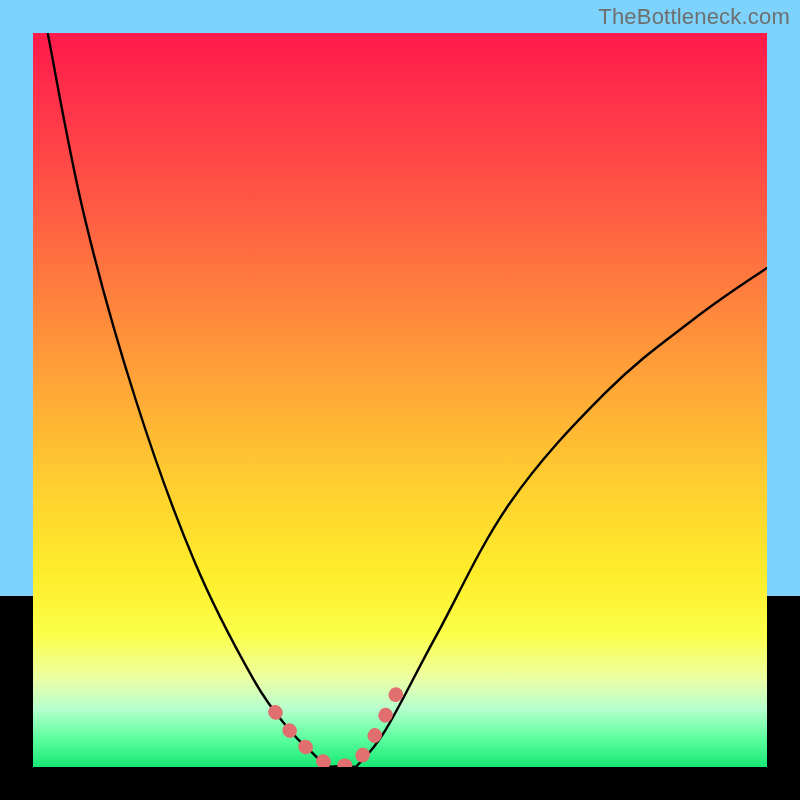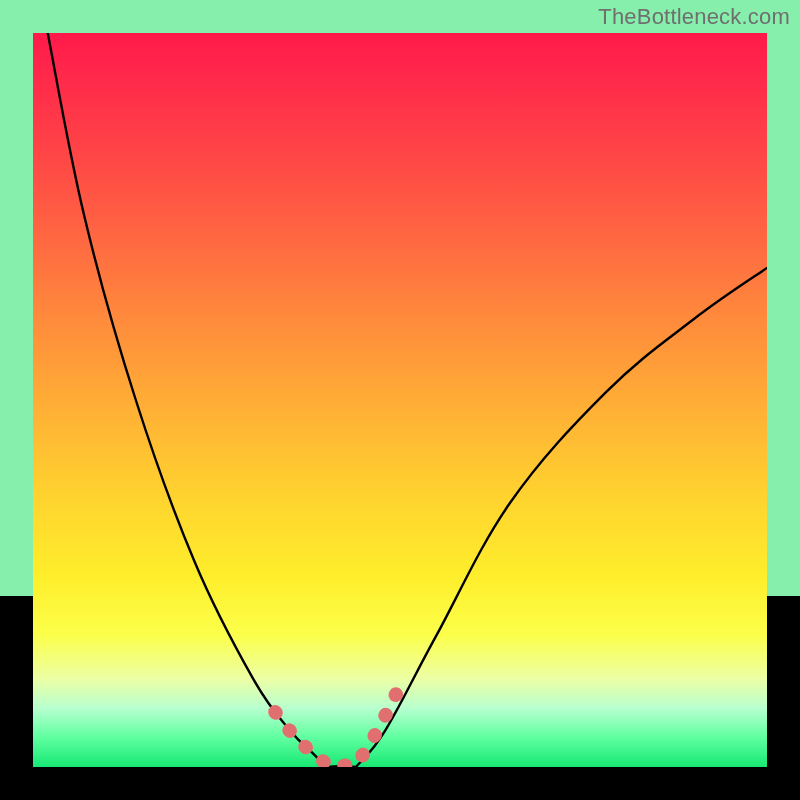--- a/index.html
+++ b/index.html
@@ -10,21 +10,21 @@
     background: #000;
     overflow: hidden;
     font-family: Arial, Helvetica, sans-serif;
   }
   .frame {
     position: absolute;
     left: 0;
     top: 0;
     width: 800px;
     height: 596px;
-    background: #86efac;
+    background: #7dd3fc;
   }
   .watermark {
     position: absolute;
     top: 4px;
     right: 10px;
     color: #6f6f6f;
     font-size: 22px;
     letter-spacing: 0.2px;
     font-weight: 400;
     user-select: none;

